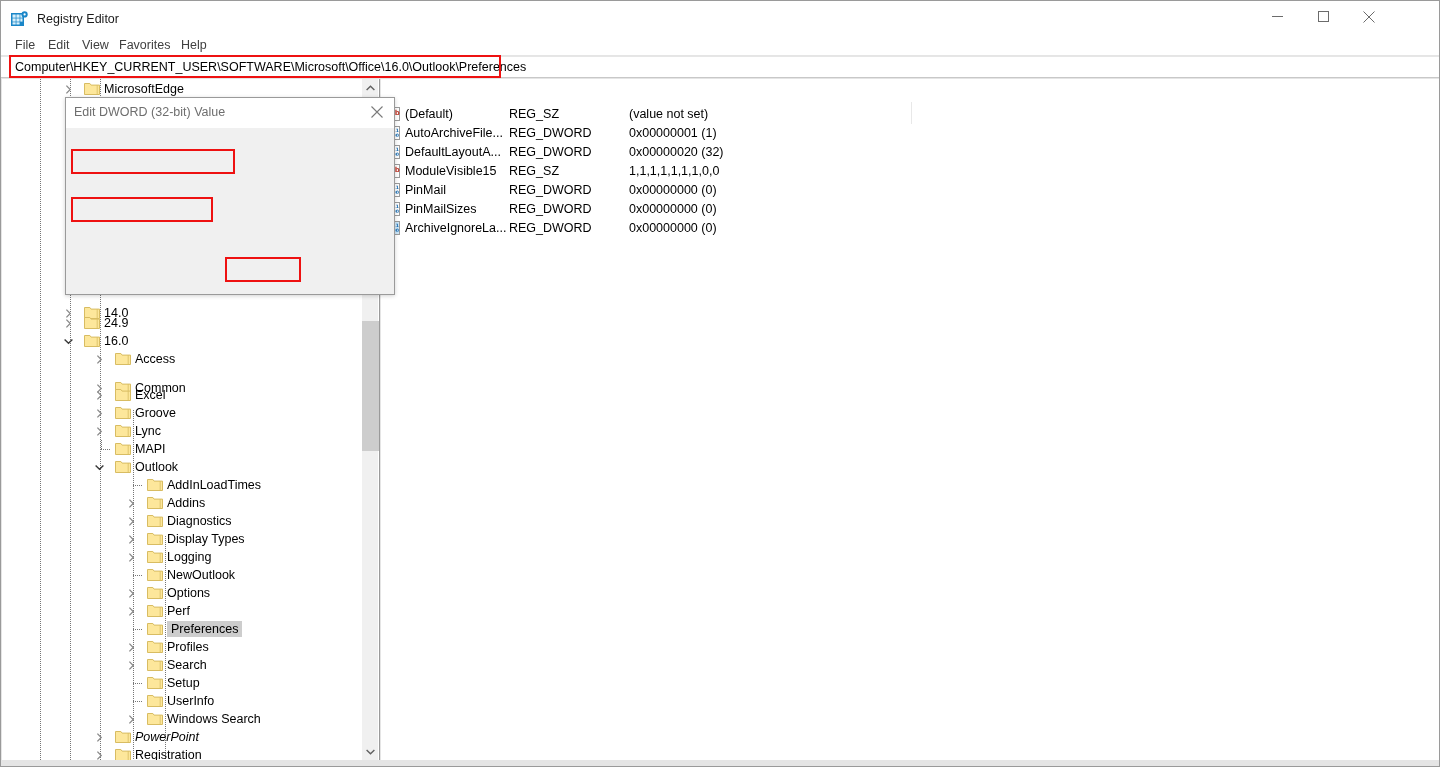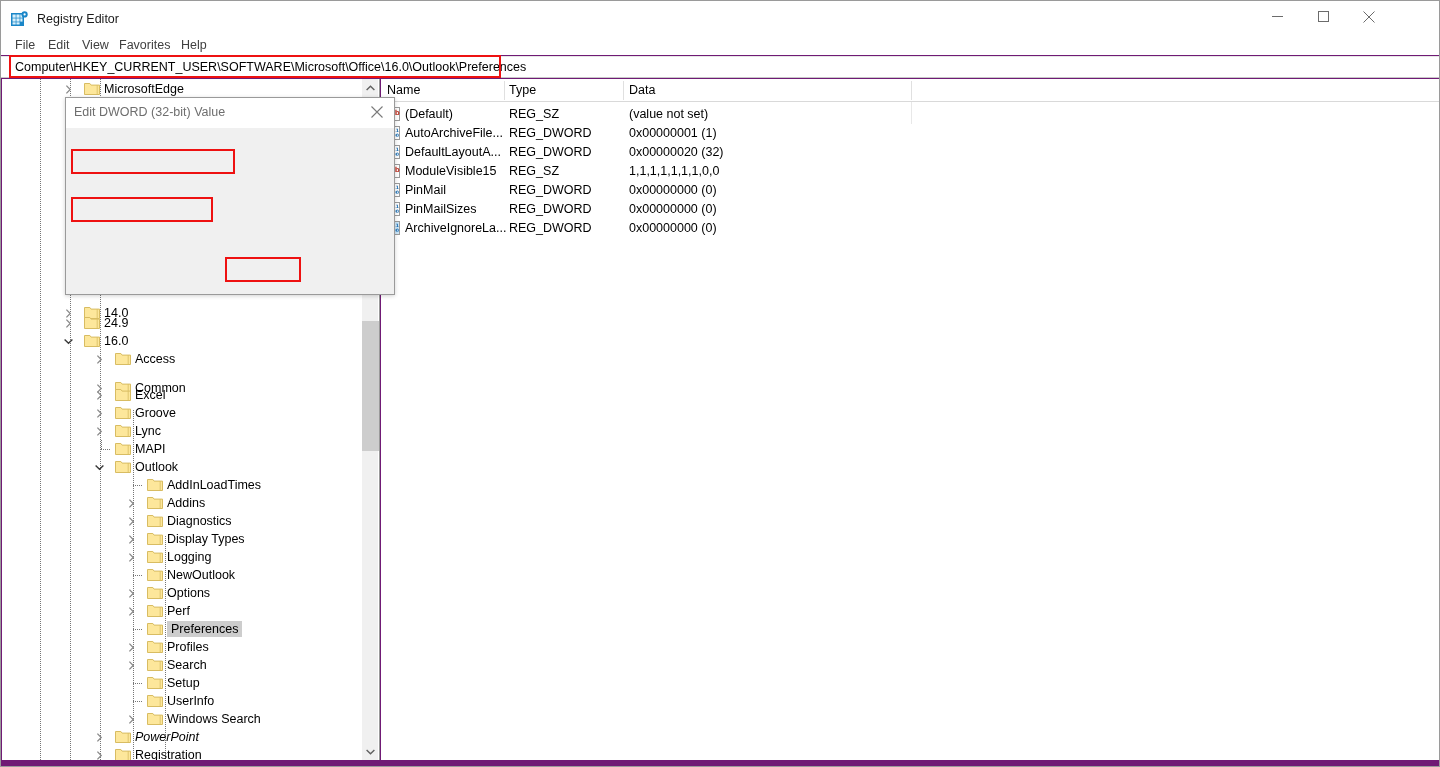--- a/index.html
+++ b/index.html
@@ -15,21 +15,21 @@
     color: #000000;
     overflow: hidden;
     position: relative;
   }
 
   
   #app-window {
     position: absolute;
     left: 0; top: 0;
     width: 1440px; height: 767px;
-    background: #701a75;
+    background: #e5e5e5;
     border: 1px solid #9a9a9a;
     box-sizing: border-box;
     overflow: hidden;
   }
 
   
   #title-bar {
     position: absolute;
     left: 0; top: 0;
     width: 100%; height: 36px;
@@ -733,28 +733,20 @@
       <div id="tree-sb-thumb"></div>
       <div id="tree-sb-down">
         <svg width="9" height="6" viewBox="0 0 9 6">
           <path d="M0.6 1 L4.5 4.8 L8.4 1" stroke="#606060" stroke-width="1.4" fill="none"></path>
         </svg>
       </div>
     </div>
   </div>
 
   <div id="pane-right">
-    <div id="list-header">
-      <span class="list-col-head" style="left:6px">Name</span>
-      <span class="list-col-head" style="left:128px">Type</span>
-      <span class="list-col-head" style="left:248px">Data</span>
-      <span class="col-divider" style="left:123px"></span>
-      <span class="col-divider" style="left:242px"></span>
-      <span class="col-divider" style="left:530px"></span>
-    </div>
     <span class="col-divider tall" style="left:530px"></span>
     <div id="value-rows">
         <div class="value-row" style="top: 26px;">
           <span class="val-icon"><svg width="14" height="14" viewBox="0 0 14 14">
               <rect x="1.5" y="0.5" width="11" height="13" fill="#ffffff" stroke="#9b9b9b" stroke-width="1"></rect>
               <text x="3" y="8" font-family="DejaVu Sans, sans-serif" font-size="7" fill="#c0392b" font-weight="bold">ab</text>
             </svg></span>
           <span class="val-name">(Default)</span>
           <span class="val-type">REG_SZ</span>
           <span class="val-data">(value not set)</span>

